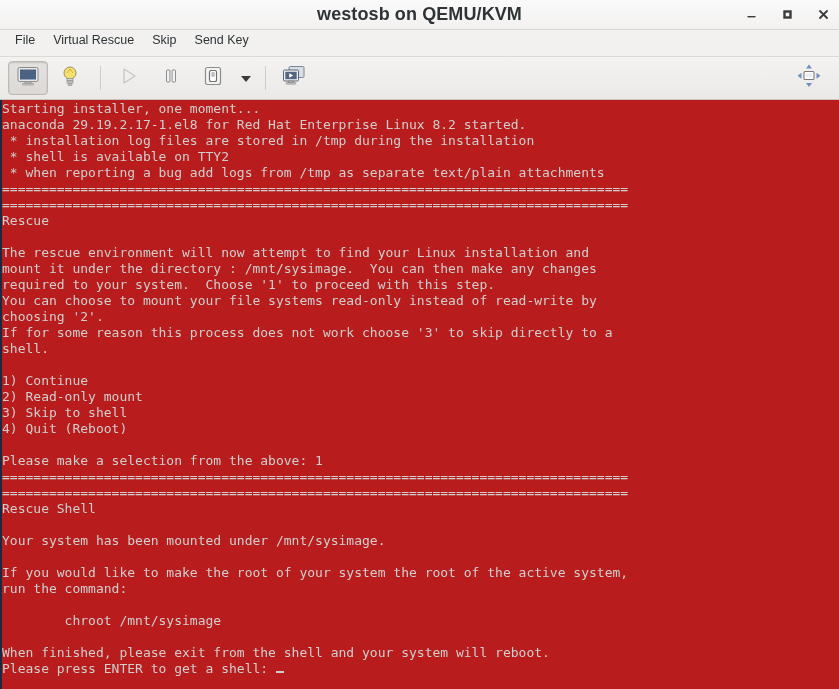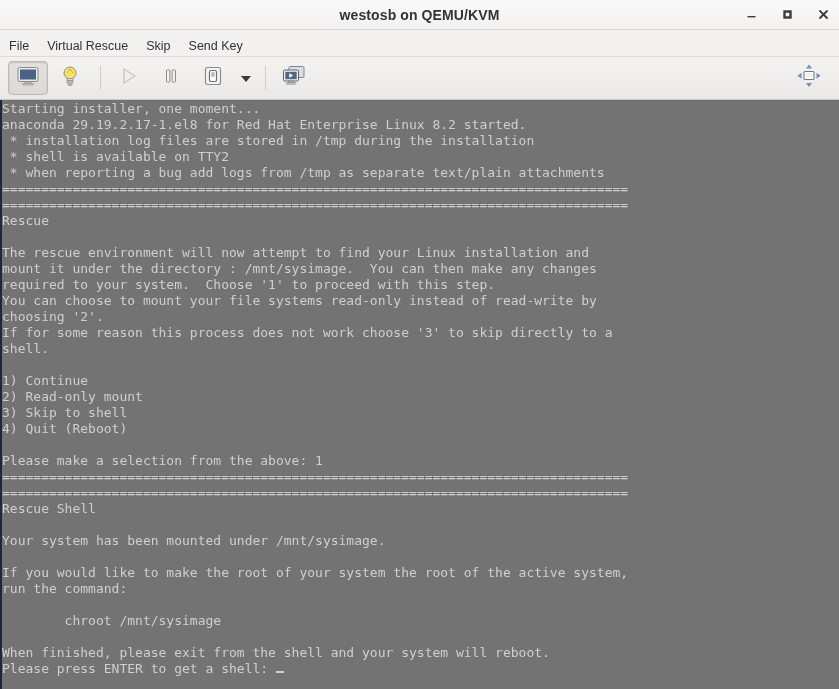--- a/index.html
+++ b/index.html
@@ -32,21 +32,21 @@
     background: linear-gradient(#fbfafa, #f2f1f0);
     border-bottom: 1px solid #d8d4d0;
     display: flex;
     align-items: center;
     position: relative;
     padding: 0 4px;
   }
   .titlebar-title {
     flex: 1;
     text-align: center;
-    font-size: 14px;
+    font-size: 18px;
     font-weight: bold;
     color: #2e3436;
     letter-spacing: 0.1px;
     user-select: none;
   }
   .win-buttons {
     position: absolute;
     right: 6px;
     top: 0;
     height: 29px;
@@ -67,21 +67,22 @@
   }
   .win-btn svg { display: block; }
 
   
   .menubar {
     height: 26px;
     min-height: 26px;
     background: #f2f1f0;
     border-bottom: 1px solid #dedad6;
     display: flex;
-    align-items: flex-end;
+    align-items: flex-start;
+    padding-left: 6px;
   }
   .menu-item {
     font-size: 12.5px;
     color: #2e3436;
     padding: 3px 9px;
     border-radius: 3px;
     cursor: default;
     white-space: nowrap;
   }
 
@@ -125,21 +126,21 @@
     display: flex;
     align-items: center;
     justify-content: center;
     cursor: default;
   }
   .tb-spacer { flex: 1; }
 
   
   .console {
     flex: 1;
-    background: #737373;
+    background: #b91c1c;
     position: relative;
     overflow: hidden;
     padding-left: 44px;
   }
   .console-edge {
     position: absolute;
     left: 0; top: 0; bottom: 0;
     width: 2px;
     background: #1c2740;
   }

